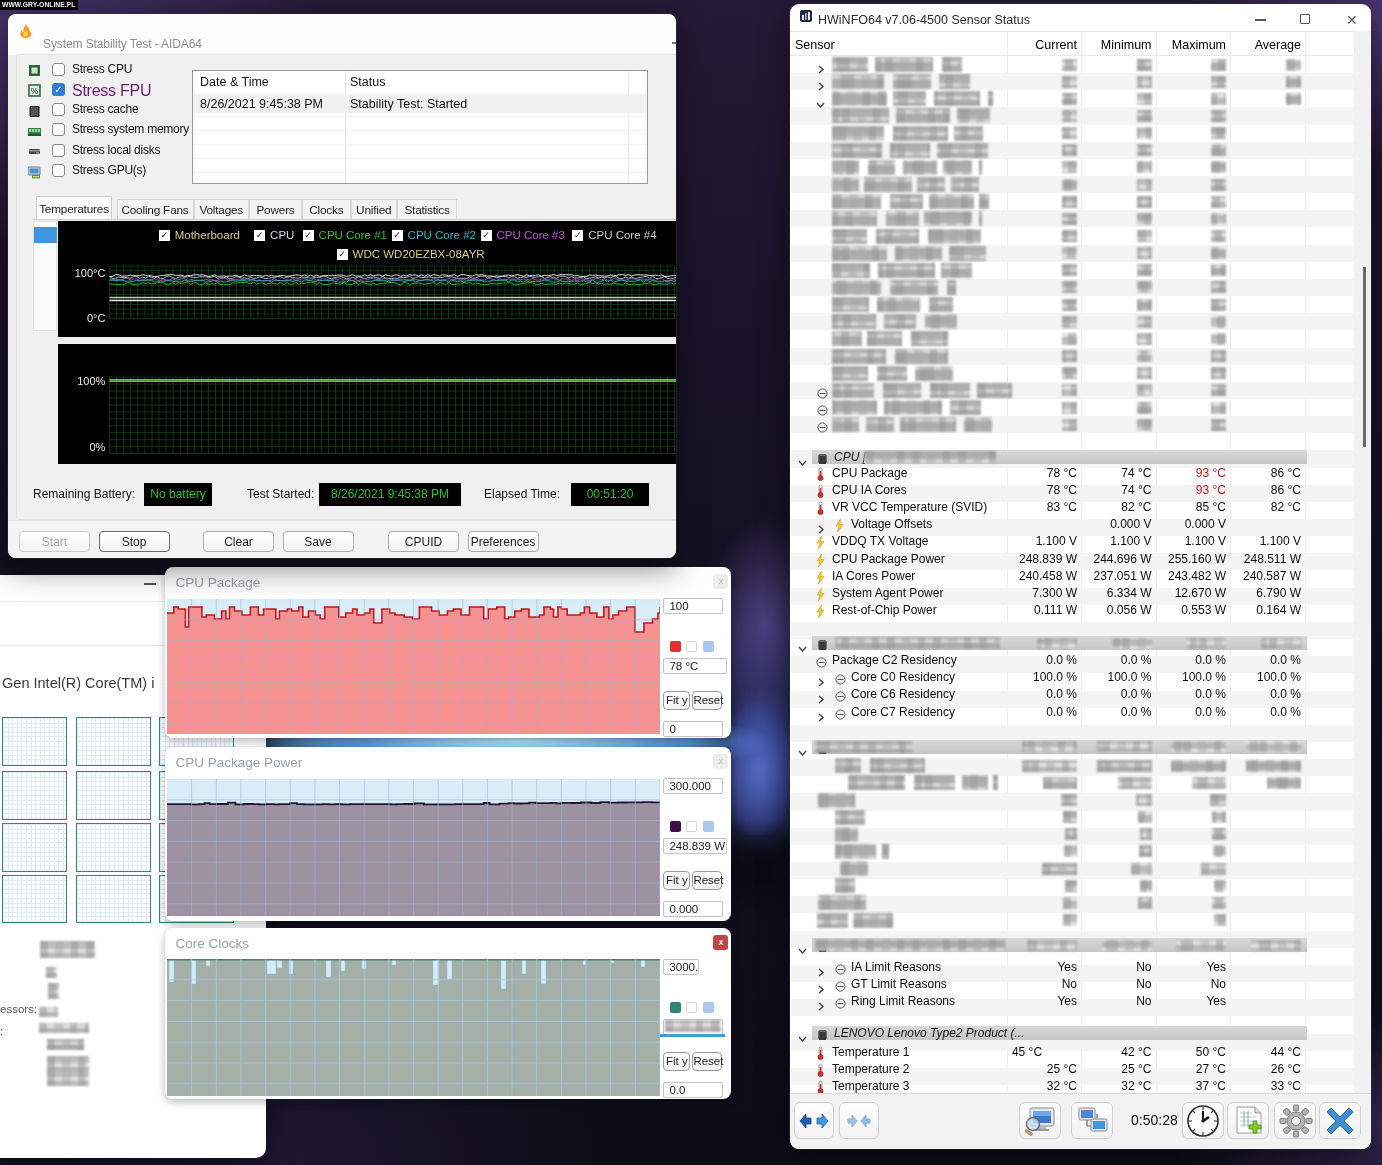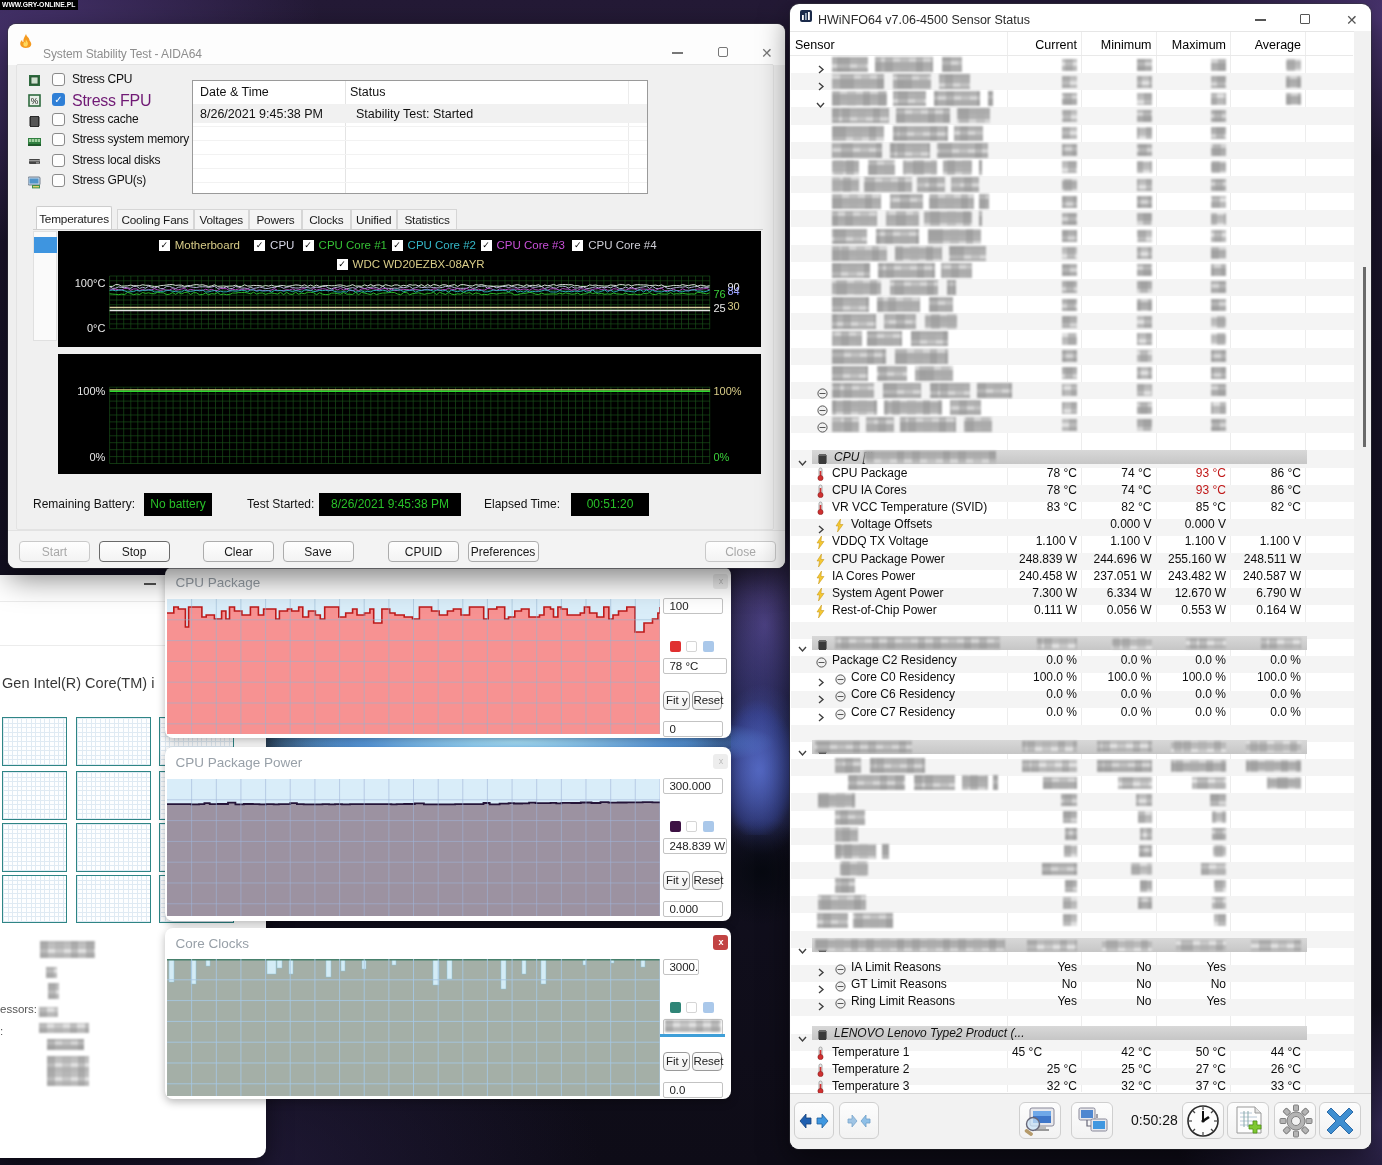--- a/index.html
+++ b/index.html
@@ -130,21 +130,21 @@
       <div class="sw" style="left:505px;top:74px;background:#2f8577;"></div>
       <div class="sw" style="left:521px;top:74px;background:#fff;border:1px solid #d5d5d5;"></div>
       <div class="sw" style="left:538px;top:74px;background:#aac8ea;"></div>
       <div class="gbx" style="left:498px;top:91px;width:60px;height:16px;"></div>
       <div class="mz" style="left:500px;top:92px;width:56px;height:12px;"></div>
       <div class="abs" style="left:495px;top:106.5px;width:65px;height:3px;background:#3f9fd8;"></div>
       <div class="gbtn" style="left:498px;top:124.5px;width:27px;height:19px;">Fit y</div>
       <div class="gbtn" style="left:527px;top:124.5px;width:30px;height:19px;">Reset</div>
       <div class="gbx" style="left:498px;top:154.5px;width:60px;height:16px;">0.0</div>
     </div>
-    <div class="win" style="left:8px;top:24px;width:777px;height:544px;background:#efefef;overflow:hidden;">
+    <div class="win" style="left:8px;top:14px;width:668px;height:544px;background:#efefef;overflow:hidden;">
       <div class="abs" style="left:0;top:0;width:777px;height:41px;background:#fdfdfd;border-radius:8px 8px 0 0;"></div>
       <svg class="abs" style="left:11px;top:10px;" width="13" height="14" viewBox="0 0 13 14">
 <path d="M7 0 C7.5 2.5 10 3.5 10.5 6 C10.8 7.5 10.2 8 10.5 6.5 C12 8 12.8 10 12 11.5 C11 13.3 9 14 6.8 14 C4 14 1.8 12.8 1.3 10.5 C0.9 8.5 2 6.8 3.2 5.8 C2.9 7.5 3.7 8.2 4.5 7.8 C3.7 5.5 5.8 2.8 7 0 Z" fill="#f59a1f"></path>
 <path d="M7 5.5 C7.8 7.2 9.2 8.2 8.9 10.2 C8.6 11.9 7.7 12.6 6.6 12.6 C5.5 12.6 4.5 11.9 4.4 10.5 C4.3 9.2 5.1 8.2 5.7 7.5 C5.7 8.5 6.2 8.9 6.7 8.6 C6.4 7.5 6.6 6.5 7 5.5 Z" fill="#ffd95e"></path>
       </svg>
       <div class="abs" style="left:35px;top:23px;font-size:12px;letter-spacing:-0.1px;color:#8e8e8e;">System Stability Test - AIDA64</div>
       <div class="abs" style="left:664px;top:28px;width:11px;height:1.5px;background:#777;"></div>
       <div class="abs" style="left:710px;top:23px;width:10px;height:10px;border:1.2px solid #777;border-radius:2px;"></div>
       <div class="abs" style="left:753px;top:21px;font-size:14px;color:#777;">✕</div>
       <div class="abs" style="left:8px;top:40px;width:758px;height:466px;background:#f0f0f0;border:1px solid #e3e3e3;border-radius:2px;"></div>
@@ -193,21 +193,21 @@
         </svg></div>
       <div class="abs" style="left:44px;top:150.0px;width:13px;height:13px;background:#fdfdfd;border:1px solid #8a8a8a;border-radius:3px;"></div>
       <div class="abs" style="left:64px;top:149.0px;font-size:12px;letter-spacing:-0.25px;color:#111;white-space:nowrap;">Stress GPU(s)</div>
       <div class="abs" style="left:184px;top:56px;width:456px;height:114px;background:#fff;border:1px solid #9a9a9a;"></div>
       <div class="abs" style="left:337px;top:57px;width:1px;height:112px;background:#e4e4e4;"></div>
       <div class="abs" style="left:620px;top:57px;width:1px;height:112px;background:#ececec;"></div>
       <div class="abs" style="left:192px;top:61px;font-size:12.5px;color:#111;">Date &amp; Time</div>
       <div class="abs" style="left:342px;top:61px;font-size:12.5px;color:#111;">Status</div>
       <div class="abs" style="left:185px;top:80px;width:454px;height:19px;background:#f1f1f1;"></div>
       <div class="abs" style="left:192px;top:82.5px;font-size:12.5px;color:#111;">8/26/2021 9:45:38 PM</div>
-      <div class="abs" style="left:342px;top:82.5px;font-size:12.5px;color:#111;margin-left:6px;">Stability Test: Started</div>
+      <div class="abs" style="left:342px;top:82.5px;font-size:12.5px;color:#111;">Stability Test: Started</div>
       <div class="abs" style="left:185px;top:102px;width:454px;height:1px;background:#f2f2f2;"></div>
       <div class="abs" style="left:185px;top:116px;width:454px;height:1px;background:#f2f2f2;"></div>
       <div class="abs" style="left:185px;top:130px;width:454px;height:1px;background:#f2f2f2;"></div>
       <div class="abs" style="left:185px;top:144px;width:454px;height:1px;background:#f2f2f2;"></div>
       <div class="abs" style="left:185px;top:158px;width:454px;height:1px;background:#f2f2f2;"></div>
       <div class="abs" style="left:28px;top:182px;width:76px;height:23px;background:#fdfdfd;border:1px solid #cdcdcd;border-bottom:none;border-radius:2px 2px 0 0;font-size:11.8px;letter-spacing:-0.2px;color:#1a1a1a;text-align:center;padding-top:4.5px;z-index:2;">Temperatures</div>
       <div class="abs" style="left:108.5px;top:185px;width:77px;height:20px;background:#f4f4f4;border:1px solid #d6d6d6;border-bottom:none;font-size:11.8px;letter-spacing:-0.2px;color:#1a1a1a;text-align:center;padding-top:3px;">Cooling Fans</div>
       <div class="abs" style="left:185.5px;top:185px;width:55.5px;height:20px;background:#f4f4f4;border:1px solid #d6d6d6;border-bottom:none;font-size:11.8px;letter-spacing:-0.2px;color:#1a1a1a;text-align:center;padding-top:3px;">Voltages</div>
       <div class="abs" style="left:241px;top:185px;width:53px;height:20px;background:#f4f4f4;border:1px solid #d6d6d6;border-bottom:none;font-size:11.8px;letter-spacing:-0.2px;color:#1a1a1a;text-align:center;padding-top:3px;">Powers</div>
       <div class="abs" style="left:294px;top:185px;width:48.5px;height:20px;background:#f4f4f4;border:1px solid #d6d6d6;border-bottom:none;font-size:11.8px;letter-spacing:-0.2px;color:#1a1a1a;text-align:center;padding-top:3px;">Clocks</div>

